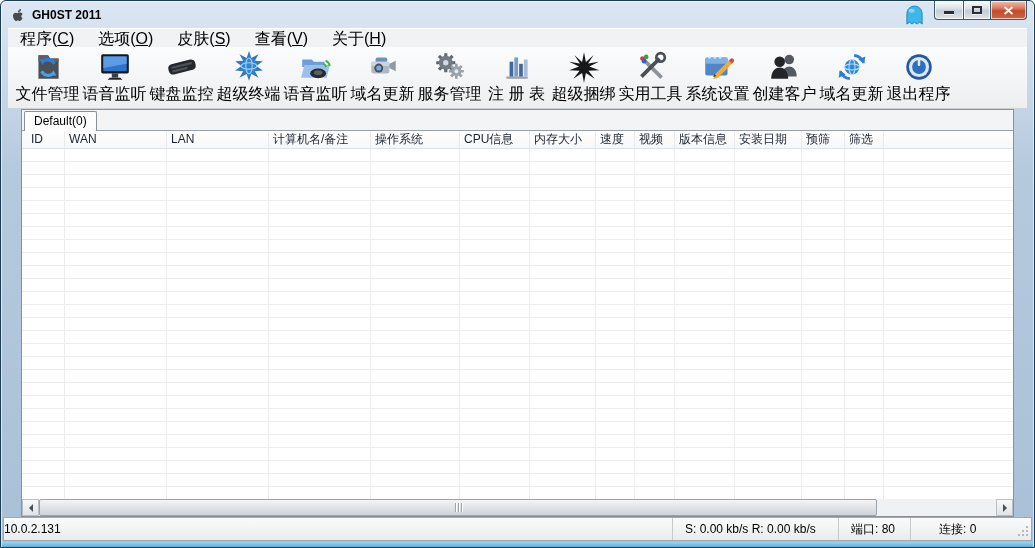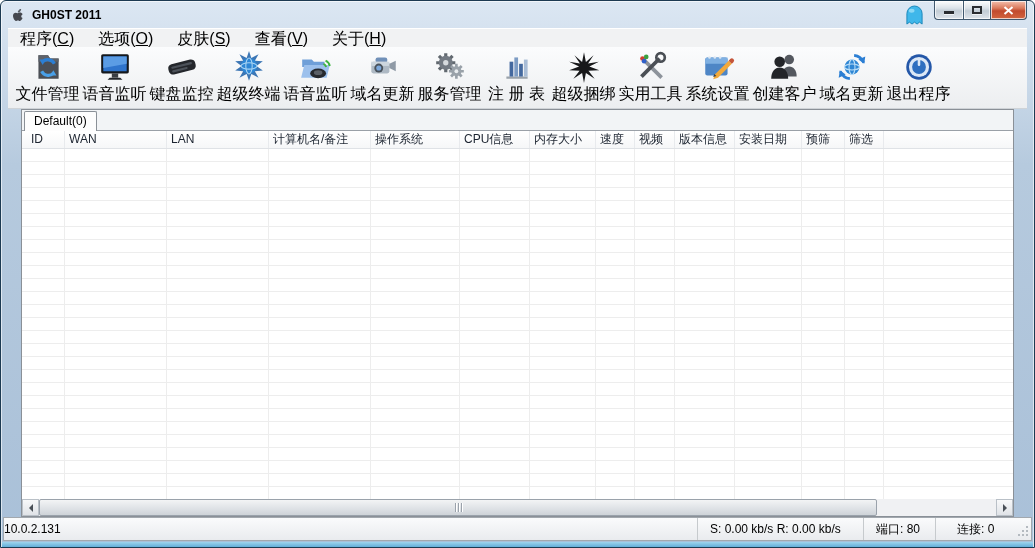--- a/index.html
+++ b/index.html
@@ -43,21 +43,21 @@
   .tri-l{width:0;height:0;border:4px solid transparent;border-right-color:#4a5057;margin-left:-4px;}
   .tri-r{width:0;height:0;border:4px solid transparent;border-left-color:#4a5057;margin-right:-4px;}
   .sb-thumb{position:absolute;left:17px;top:0;width:838px;height:17px;background:linear-gradient(#f3f4f5,#dde1e5 60%,#ced3d8);border:1px solid #9aa2ab;border-radius:2px;display:flex;align-items:center;justify-content:center;gap:2px;cursor:grab;}
   .grip-line{width:1px;height:9px;background:#9aa2ab;box-shadow:1px 0 0 #fff;}
   
   .statusbar{position:absolute;left:2px;right:2px;bottom:6px;height:24px;background:linear-gradient(#fafbfc,#e9ebee);border:1px solid #a2a8ae;display:flex;align-items:center;font-size:12px;color:#000;}
   .sb-sec{height:100%;display:flex;align-items:center;white-space:nowrap;}
   .sb-ip{flex:1;}
   .sb-traffic{width:166px;border-left:1px solid #c6cacd;padding-left:12px;}
   .sb-port{width:72px;border-left:1px solid #c6cacd;padding-left:12px;}
-  .sb-conn{width:96px;border-left:1px solid #c6cacd;padding-left:21px;position:relative;}
+  .sb-conn{width:121px;border-left:1px solid #c6cacd;padding-left:28px;position:relative;}
   .resize-grip{position:absolute;right:2px;bottom:2px;cursor:nwse-resize;}
   .frame-bottom{position:absolute;left:1px;right:1px;bottom:0;height:5px;background:linear-gradient(#9ed4ee,#62aed8);}
 </style>
 </head>
 <body>
 
 <div class="window">
 
   <div class="titlebar">
     <svg class="app-icon" viewBox="0 0 16 16">

